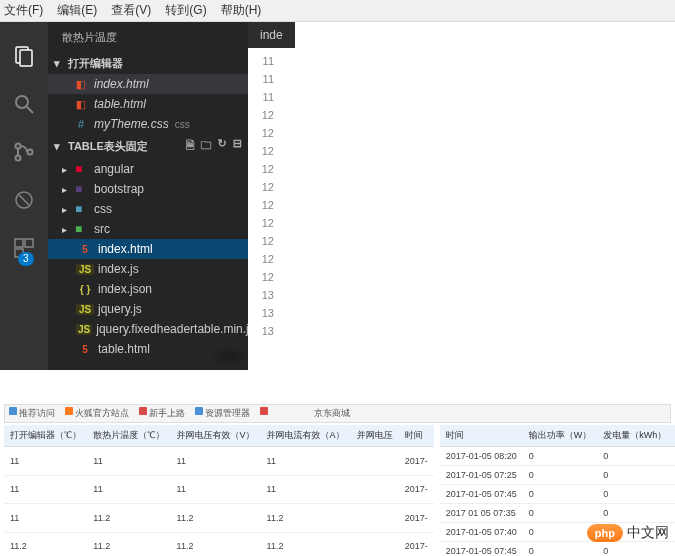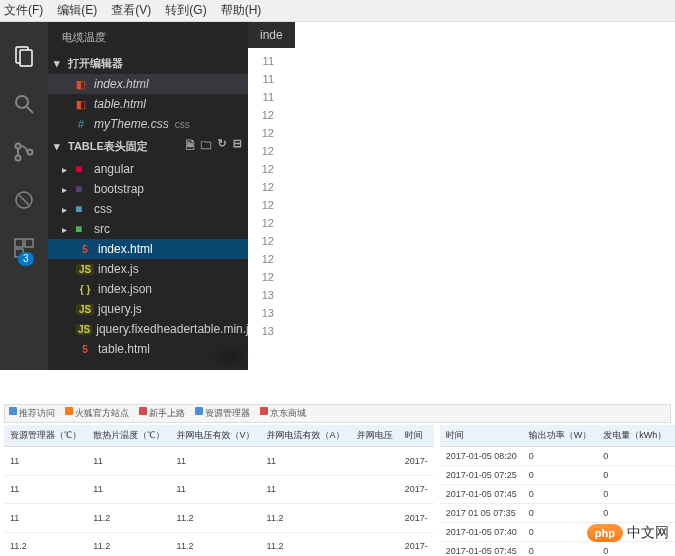--- a/index.html
+++ b/index.html
@@ -116,21 +116,21 @@
       <svg viewBox="0 0 24 24" fill="none" stroke="currentColor" stroke-width="1.5">
           <rect x="3" y="3" width="8" height="8"></rect>
           <rect x="13" y="3" width="8" height="8"></rect>
           <rect x="3" y="13" width="8" height="8"></rect>
         </svg>
       <span class="badge" style="top:18px;">3</span>
     </div>
   </div>
 
   <div class="sidebar">
-    <div class="sidebar-title">电缆温度</div>
+    <div class="sidebar-title">散热片温度</div>
 
     <div class="section-header">
       <span class="chev">▾</span>
       <span>打开编辑器</span>
     </div>
 
     <div class="file-item selected">
       <span class="ficon ic-html5">◧</span>
       <span>index.html</span>
     </div>
@@ -241,28 +241,28 @@
       <span>
         <i class="bm-ico" style="background: rgb(217, 74, 74);"></i>
         <em style="font-style: normal;">新手上路</em>
       </span>
       <span>
         <i class="bm-ico" style="background: rgb(74, 144, 217);"></i>
         <em style="font-style: normal;">资源管理器</em>
       </span>
       <span>
         <i class="bm-ico" style="background: rgb(217, 74, 74);"></i>
-        <em style="font-style: normal;">京东商城</em>
+        <em style="font-style: normal; margin-left: 44px;">京东商城</em>
       </span>
     </div>
   <div class="tables-wrap">
     <table class="tbl tbl1" id="tbl1">
         <thead>
           <tr>
-            <th>资源管理器（℃）</th>
+            <th>打开编辑器（℃）</th>
             <th>散热片温度（℃）</th>
             <th>并网电压有效（V）</th>
             <th>并网电流有效（A）</th>
             <th>并网电压</th>
             <th>时间</th>
           </tr>
         </thead>
         <tbody>
           <tr>
             <td>11</td>

